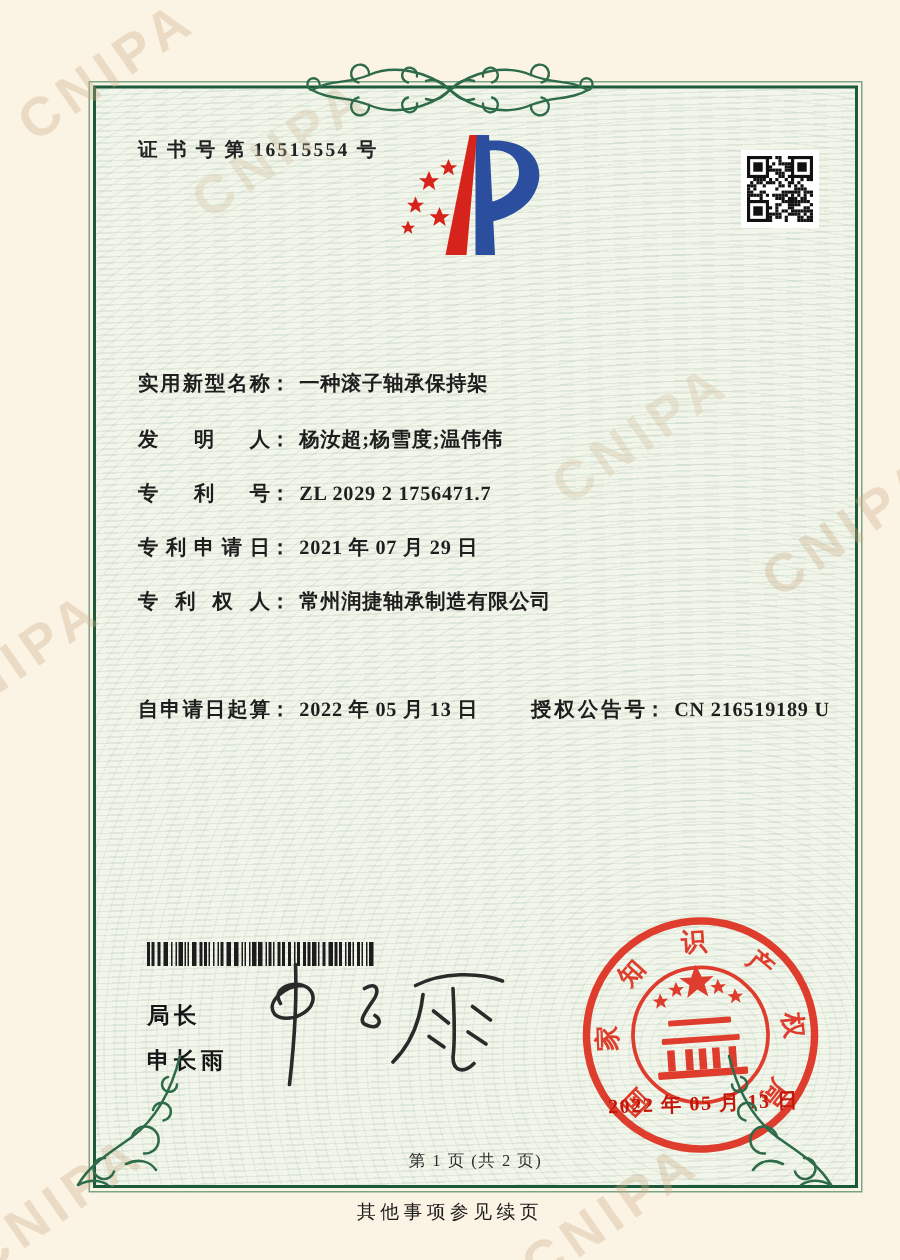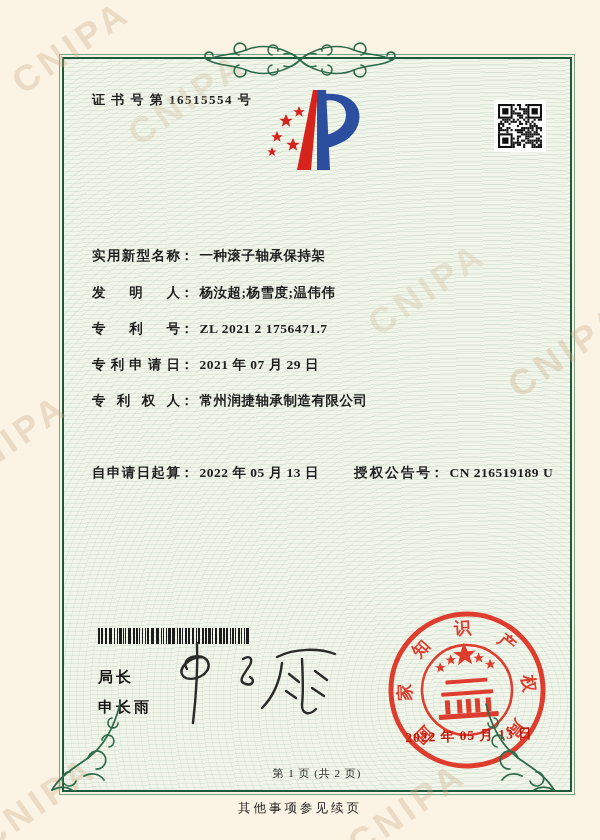--- a/index.html
+++ b/index.html
@@ -259,21 +259,21 @@
   </div>
 
 
   <div class="abs frow" style="top:188px">
     <span class="flabel">实用新型名称</span><span class="fcolon">：</span><span class="fvalue">一种滚子轴承保持架</span>
   </div>
   <div class="abs frow" style="top:225px">
     <span class="flabel">发明人</span><span class="fcolon">：</span><span class="fvalue">杨汝超;杨雪度;温伟伟</span>
   </div>
   <div class="abs frow" style="top:261px">
-    <span class="flabel">专利号</span><span class="fcolon">：</span><span class="fvalue">ZL 2021 2 1756471.7</span>
+    <span class="flabel">专利号</span><span class="fcolon">：</span><span class="fvalue">ZL 2029 2 1756471.7</span>
   </div>
   <div class="abs frow" style="top:297px">
     <span class="flabel">专利申请日</span><span class="fcolon">：</span><span class="fvalue">2021 年 07 月 29 日</span>
   </div>
   <div class="abs frow" style="top:333px">
     <span class="flabel">专利权人</span><span class="fcolon">：</span><span class="fvalue">常州润捷轴承制造有限公司</span>
   </div>
   <div class="abs frow" style="top:405px">
     <span class="flabel">自申请日起算</span><span class="fcolon">：</span><span class="fvalue">2022 年 05 月 13 日</span>
     <span class="fpair2">

